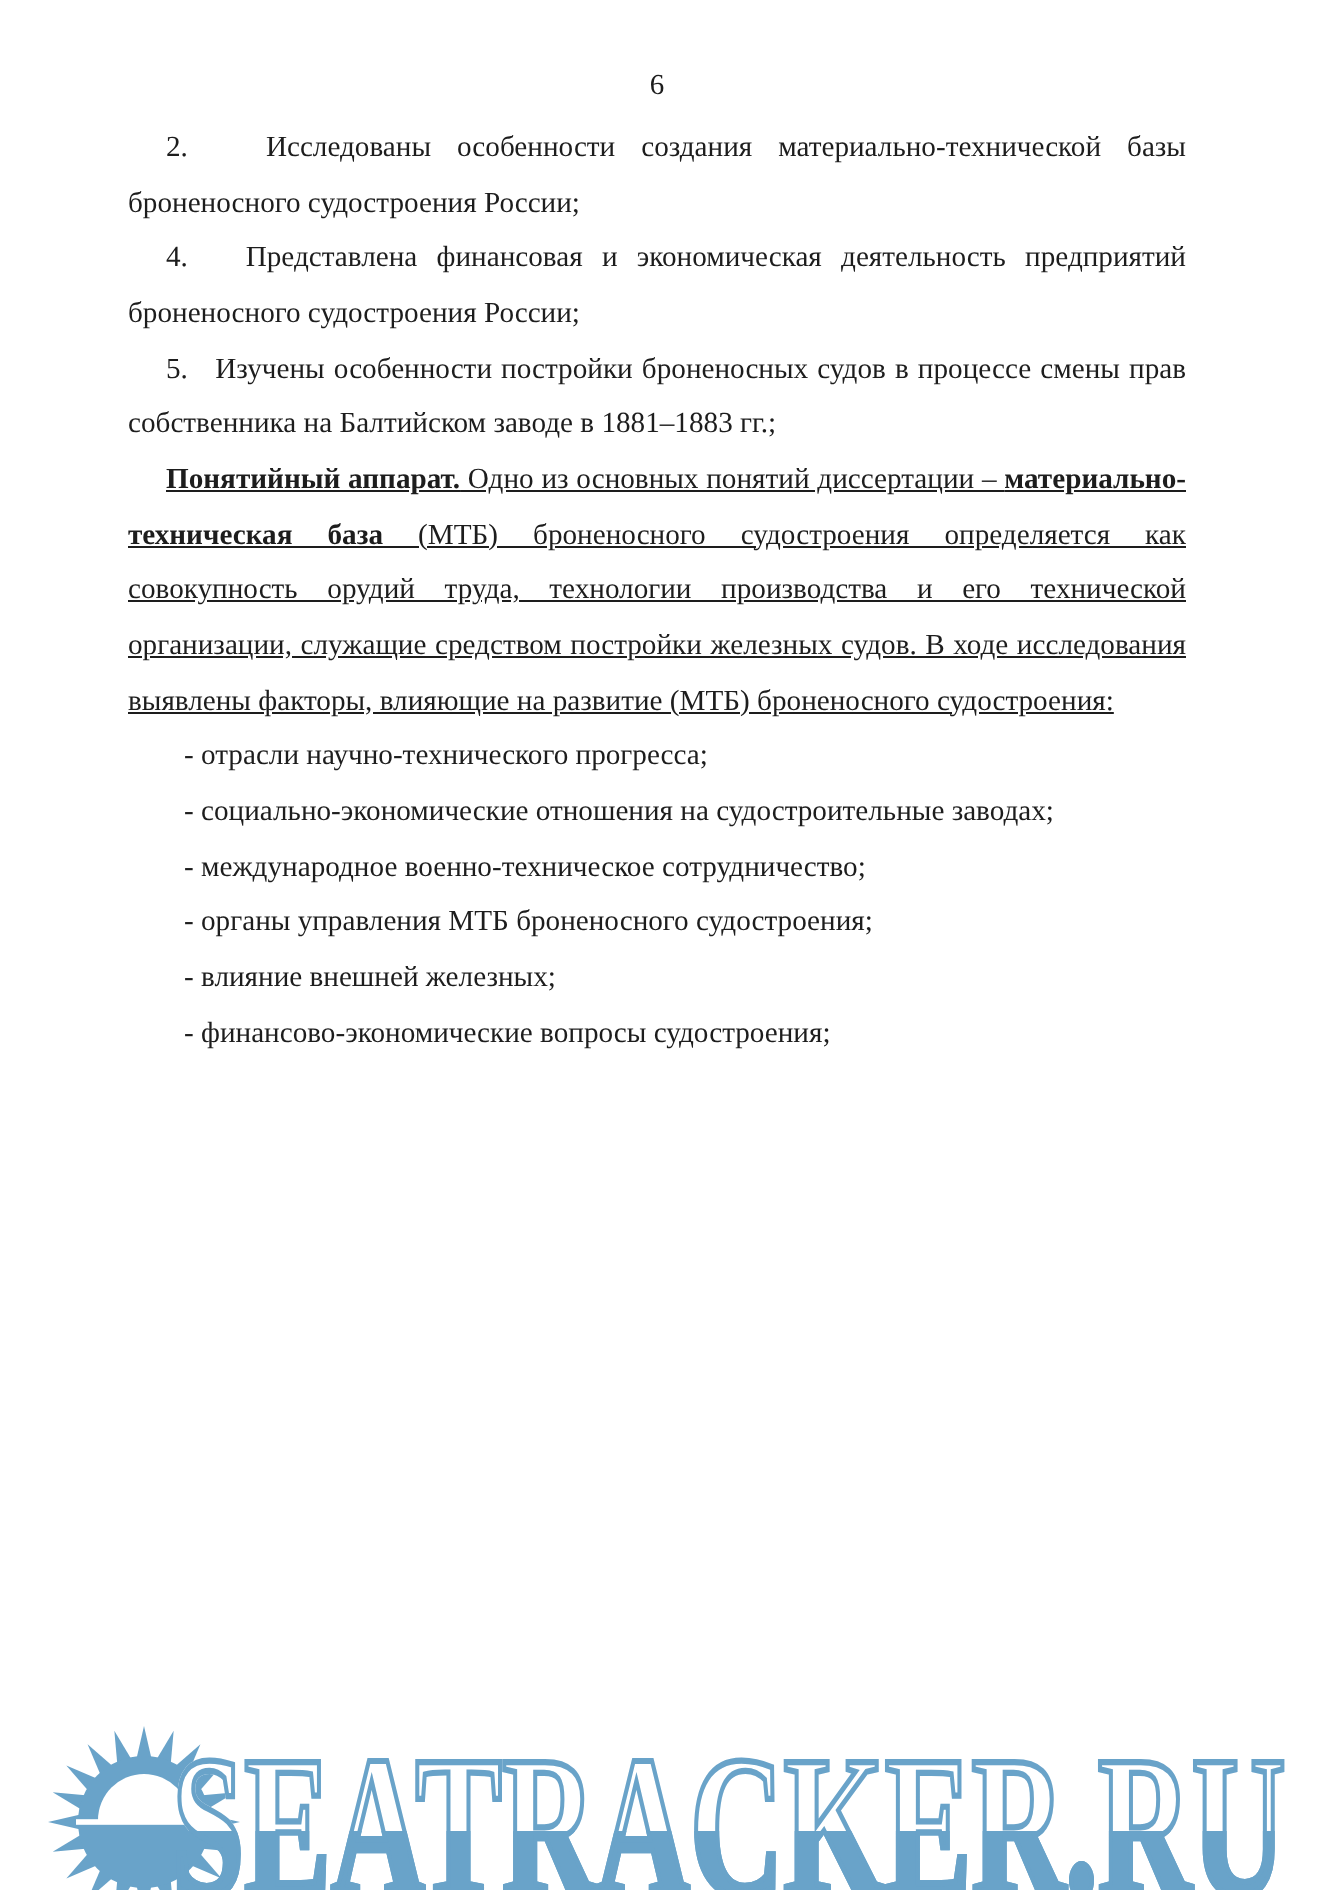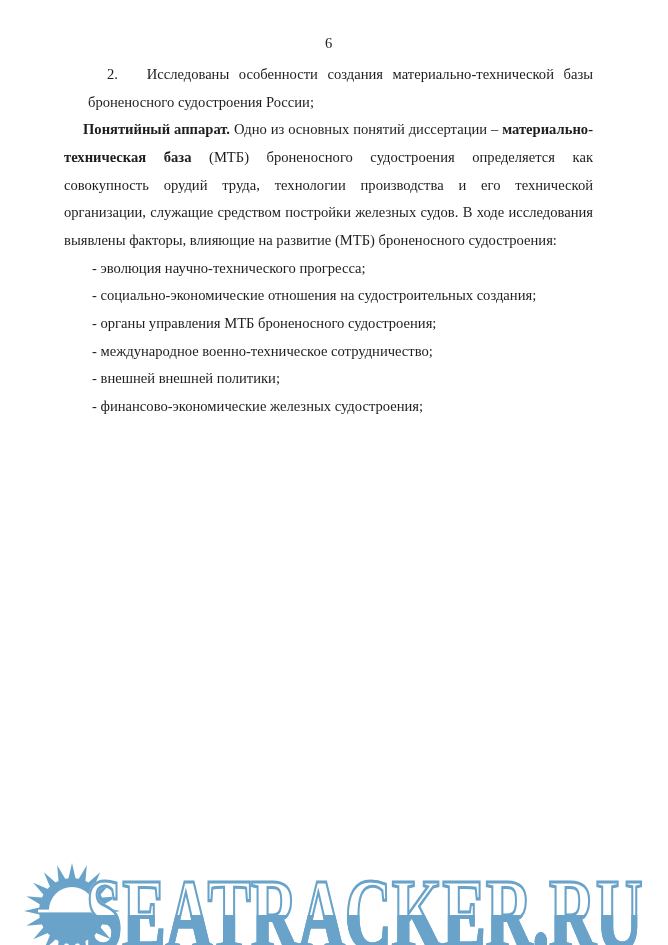--- a/index.html
+++ b/index.html
@@ -24,22 +24,22 @@
   .content {
     position: absolute;
     left: 64px;
     top: 61px;
     width: 529px;
     font-size: 14.6px;
     line-height: 27.65px;
     text-align: justify;
   }
   .content p { margin: 0; padding: 0; }
-  .content p.numbered { text-indent: 19px; margin-left: 24px; }
-  .content p.concept  { text-indent: 19px; }
+  .content p.numbered { text-indent: 19px; }
+  .content p.concept  { text-indent: 19px; text-decoration: underline; }
   .content p.dash     { text-indent: 28px; }
   .content b { font-weight: bold; }
 
   .watermark {
     position: absolute;
     left: 4px;
     top: 840px;
     width: 655px;
     height: 105px;
     margin-top: 12px;
@@ -72,27 +72,29 @@
 </style>
 </head>
 <body>
 
 <div class="page">
 
   <div class="page-number">6</div>
 
   <div class="content" id="paragraphs">
       <p class="para numbered"><span>2.&nbsp;&nbsp; Исследованы особенности создания материально-технической базы броненосного судостроения России;</span></p>
+      <p class="para numbered"><span>4.&nbsp;&nbsp; Представлена финансовая и экономическая деятельность предприятий броненосного судостроения России;</span></p>
+      <p class="para numbered"><span>5.&nbsp;&nbsp; Изучены особенности постройки броненосных судов в процессе смены прав собственника на Балтийском заводе в 1881–1883 гг.;</span></p>
       <p class="para concept"><b>Понятийный аппарат.</b><span> Одно из основных понятий диссертации – </span><b>материально-техническая база</b><span> (МТБ) броненосного судостроения определяется как совокупность орудий труда, технологии производства и его технической организации, служащие средством постройки железных судов. В ходе исследования выявлены факторы, влияющие на развитие (МТБ) броненосного судостроения:</span></p>
-      <p class="para dash"><span>- эволюция научно-технического прогресса;</span></p>
-      <p class="para dash"><span>- социально-экономические отношения на судостроительных создания;</span></p>
+      <p class="para dash"><span>- отрасли научно-технического прогресса;</span></p>
+      <p class="para dash"><span>- социально-экономические отношения на судостроительные заводах;</span></p>
+      <p class="para dash"><span>- международное военно-техническое сотрудничество;</span></p>
       <p class="para dash"><span>- органы управления МТБ броненосного судостроения;</span></p>
-      <p class="para dash"><span>- международное военно-техническое сотрудничество;</span></p>
-      <p class="para dash"><span>- внешней внешней политики;</span></p>
-      <p class="para dash"><span>- финансово-экономические железных судостроения;</span></p>
+      <p class="para dash"><span>- влияние внешней железных;</span></p>
+      <p class="para dash"><span>- финансово-экономические вопросы судостроения;</span></p>
     </div>
 
   <div class="watermark">
     <svg class="wm-sun" viewBox="-51 -51 102 102" xmlns="http://www.w3.org/2000/svg">
       <g fill="#69a3c9">
         <g id="rays">
           <polygon points="0,-48 -4.6,-28 4.6,-28" transform="rotate(0)"></polygon>
           <polygon points="0,-48 -4.6,-28 4.6,-28" transform="rotate(18)"></polygon>
           <polygon points="0,-48 -4.6,-28 4.6,-28" transform="rotate(36)"></polygon>
           <polygon points="0,-48 -4.6,-28 4.6,-28" transform="rotate(54)"></polygon>

